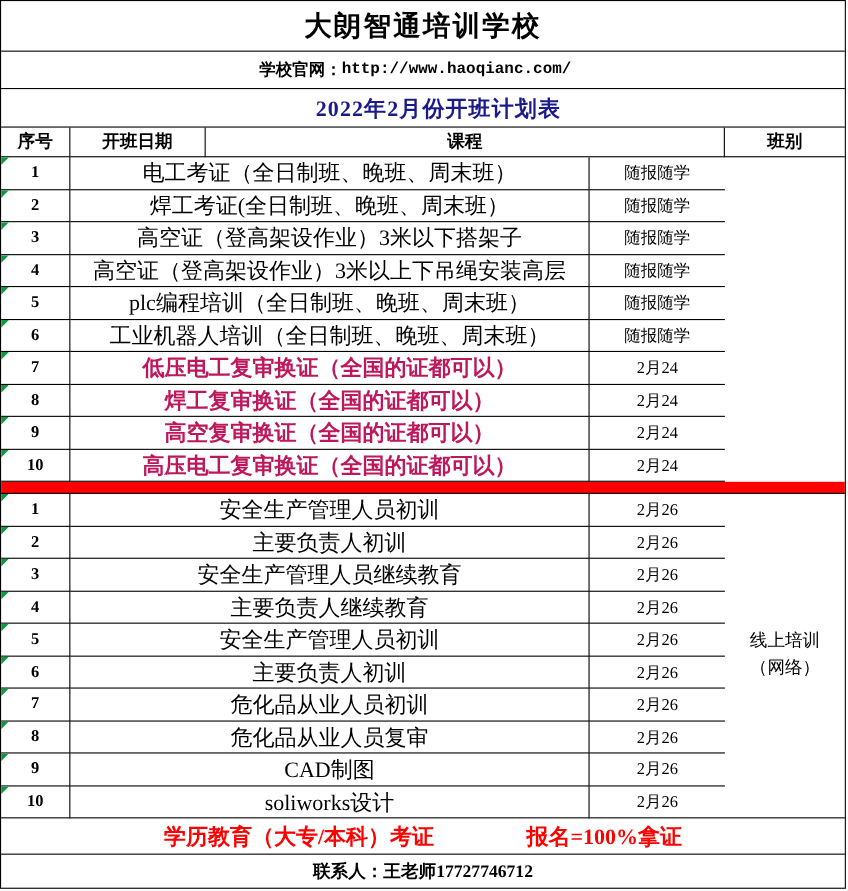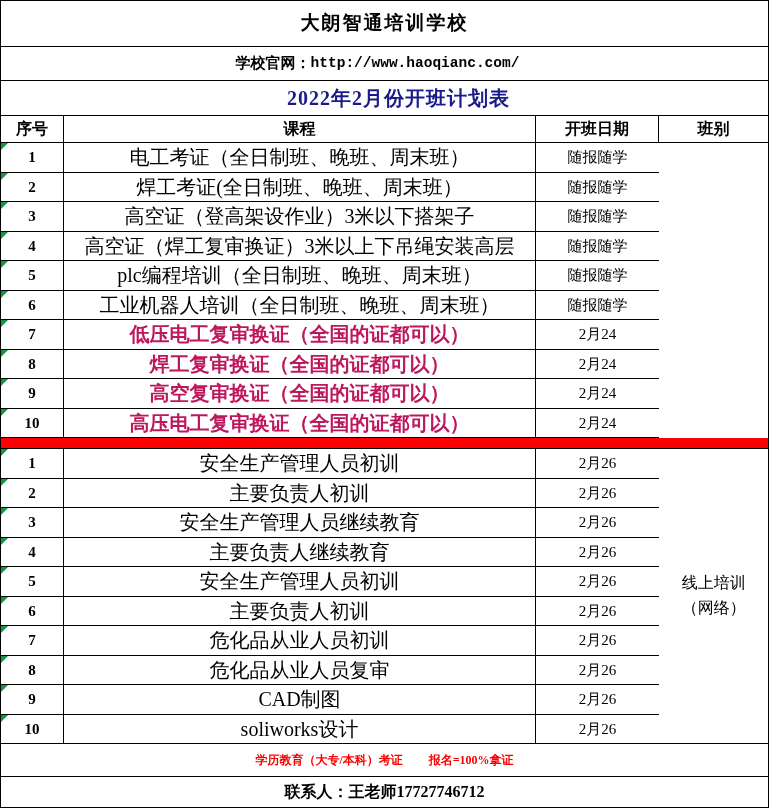--- a/index.html
+++ b/index.html
@@ -37,21 +37,21 @@
     text-align: center;
     overflow: hidden;
     position: relative;
   }
   .cell:last-child { border-right: none; }
 
   
   .title-row { height: 46px; }
   .title-cell {
     width: 100%;
-    font-size: 19px;
+    font-size: 25px;
     font-weight: bold;
     letter-spacing: 2px;
   }
 
   
   .site-row { height: 34px; }
   .site-cell {
     width: 100%;
     justify-content: center;
     padding-right: 14px;
@@ -130,23 +130,24 @@
     height: 11px;
     background: #ff0000;
     box-sizing: border-box;
     border-bottom: 1px solid #000;
   }
 
   
   .foot-row-1 { height: 33px; }
   .foot-row-1 .cell {
     width: 100%;
-    font-size: 12px;
+    font-size: 20px;
     font-weight: bold;
     color: #ff0000;
+    gap: 29px;
   }
   .foot-row-2 { height: 30px; border-bottom: none; }
   .foot-row-2 .cell {
     width: 100%;
     font-size: 16px;
     font-weight: bold;
     border-bottom: none;
   }
   .gap-1 { display: inline-block; width: 26px; }
 
@@ -179,22 +180,22 @@
         <span class="url">http://www.haoqianc.com/</span>
     </div>
   </div>
 
   <div class="row subtitle-row">
     <div class="cell subtitle-cell">2022年2月份开班计划表</div>
   </div>
 
   <div class="row head-row">
     <div class="cell c-seq">序号</div>
+    <div class="cell c-date">开班日期</div>
     <div class="cell c-course">课程</div>
-    <div class="cell c-date">开班日期</div>
     <div class="cell c-type">班别</div>
   </div>
 
   <div class="split">
     <div class="split-left" id="g1-rows">
         <div class="row data-row">
           <div class="cell c-seq">
             <span class="triangle"></span>
             <span>1</span>
           </div>
@@ -215,21 +216,21 @@
             <span>3</span>
           </div>
           <div class="cell c-course">高空证（登高架设作业）3米以下搭架子</div>
           <div class="cell c-date">随报随学</div>
         </div>
         <div class="row data-row">
           <div class="cell c-seq">
             <span class="triangle"></span>
             <span>4</span>
           </div>
-          <div class="cell c-course">高空证（焊工复审换证）3米以上下吊绳安装高层</div>
+          <div class="cell c-course">高空证（登高架设作业）3米以上下吊绳安装高层</div>
           <div class="cell c-date">随报随学</div>
         </div>
         <div class="row data-row">
           <div class="cell c-seq">
             <span class="triangle"></span>
             <span>5</span>
           </div>
           <div class="cell c-course">plc编程培训（全日制班、晚班、周末班）</div>
           <div class="cell c-date">随报随学</div>
         </div>

